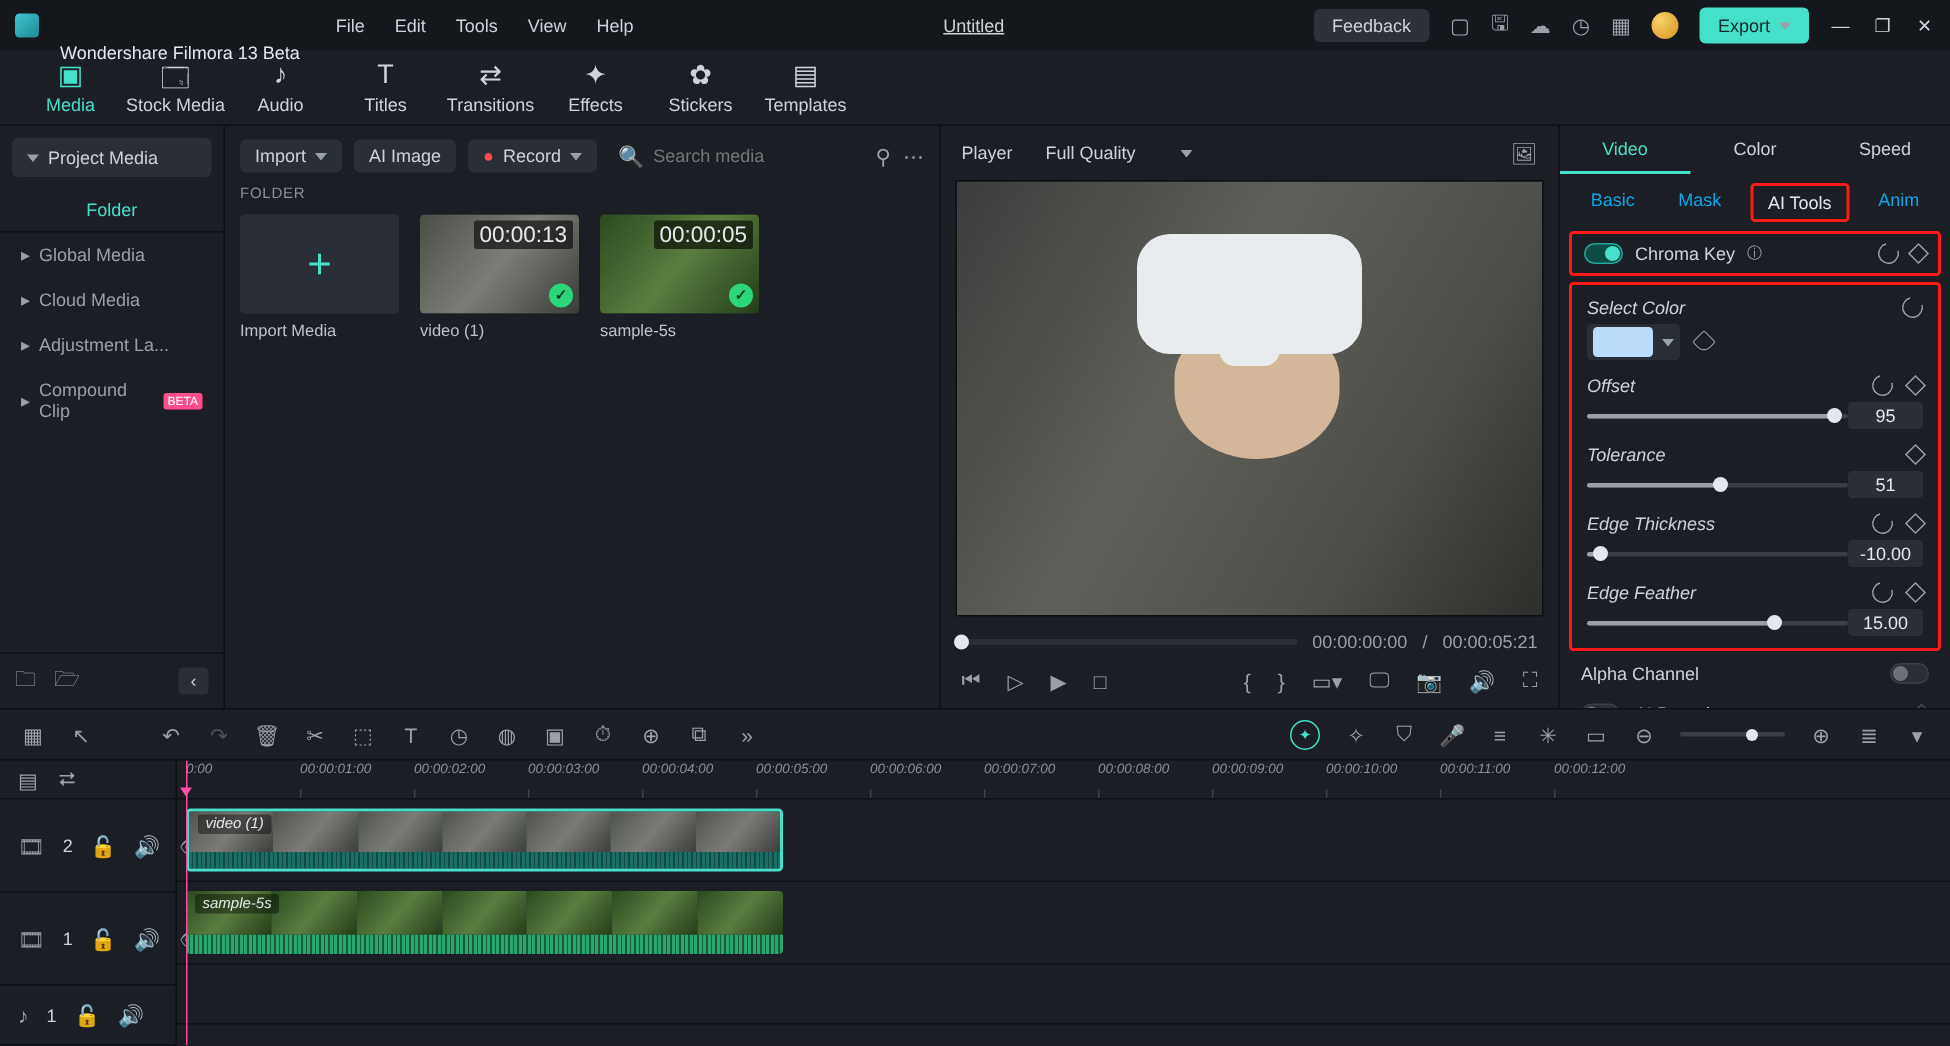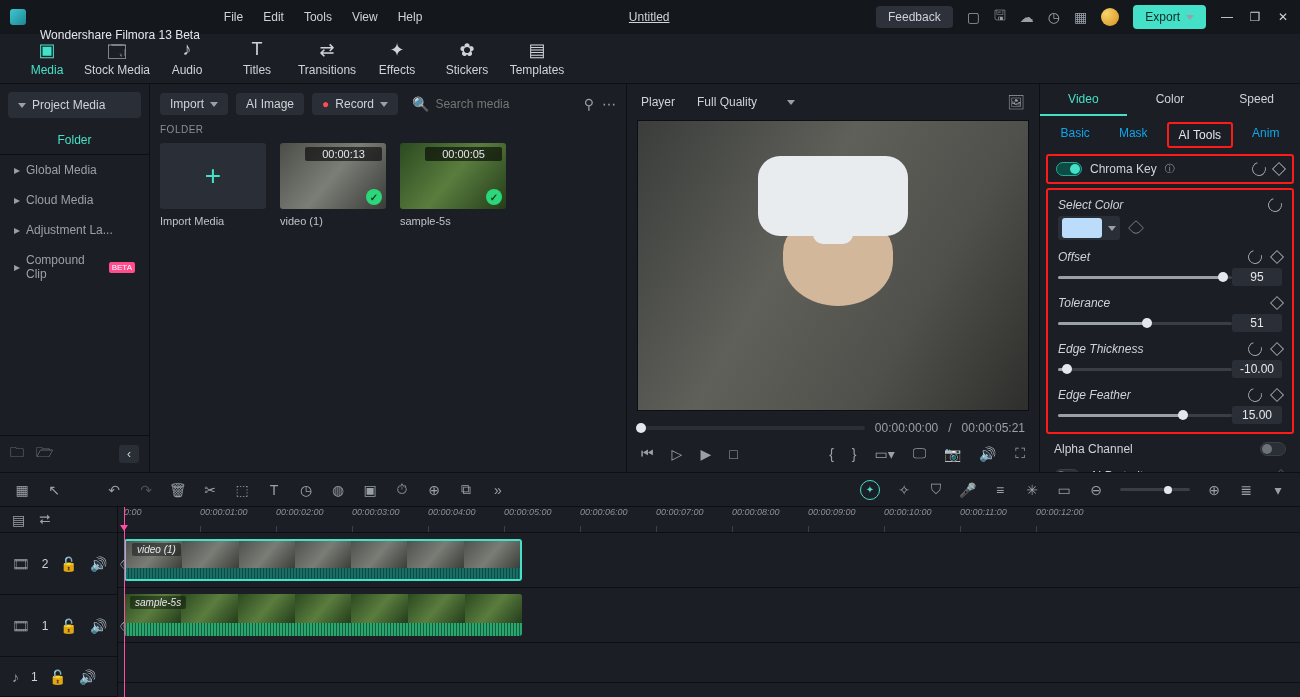--- a/index.html
+++ b/index.html
@@ -34,21 +34,21 @@
   .search { flex:1; display:flex; align-items:center; gap:6px; background:transparent; padding:4px 6px;}
   .search input { background:transparent; border:none; outline:none; color:#cfd3d9; width:100%; font-size:12px;}
   .gallery { padding:0 10px; }
   .gallery-head { color:#8b8f96; font-size:10px; letter-spacing:0.5px;}
   .thumbs { display:flex; gap:14px; margin-top:8px;}
   .thumb { width:106px; display:flex; flex-direction:column; gap:6px; }
   .thumb .box { width:106px; height:66px; background:#2a2e36; border-radius:3px; position:relative; overflow:hidden;}
   .thumb .box.import { display:flex; align-items:center; justify-content:center;}
   .plus { color:#45e0c8; font-size:28px; font-weight:200;}
   .thumb-label { color:#bfc3c9; font-size:11px;}
-  .dur { position:absolute; top:4px; right:4px; background:rgba(0,0,0,.6); color:#e4e7ec; font-size:11px; padding:1px 17px; border-radius:2px;}
+  .dur { position:absolute; top:4px; right:4px; background:rgba(0,0,0,.6); color:#e4e7ec; font-size:15px; padding:1px 4px; border-radius:2px;}
   .check { position:absolute; bottom:4px; right:4px; width:16px;height:16px;border-radius:50%;background:#2cd67a;display:flex;align-items:center;justify-content:center;color:#083b20;font-size:10px;font-weight:bold;}
   .playcol { flex:1; background:#1b1e24; display:flex; flex-direction:column; border-left:1px solid #0d0f13; border-right:1px solid #0d0f13;}
   .play-toolbar {display:flex; align-items:center; padding:8px 14px; gap:14px;}
   .play-toolbar .label {color:#cfd3d9;text-align:center;}
   .dropdown { display:flex; align-items:center; gap:30px; padding:3px 8px;}
   .preview { flex:1; margin:0 10px; background:linear-gradient(120deg,#3a3d3b 0%,#60605a 40%,#4f504b 70%,#2e2f2c 100%); position:relative; border:1px solid #0d0f13;}
   
   .vr { position:absolute; top:35px; left:120px; width:150px; height:80px; background:#e9ecef; border-radius:22px; }
   .vr::after{content:"";position:absolute;left:50%;bottom:-8px;transform:translateX(-50%);width:40px;height:20px;background:#e9ecef;border-radius:0 0 10px 10px;}
   .face { position:absolute; top:95px; left:145px; width:110px;height:90px;background:#d3b79a;border-radius:40% 40% 50% 50%; }

